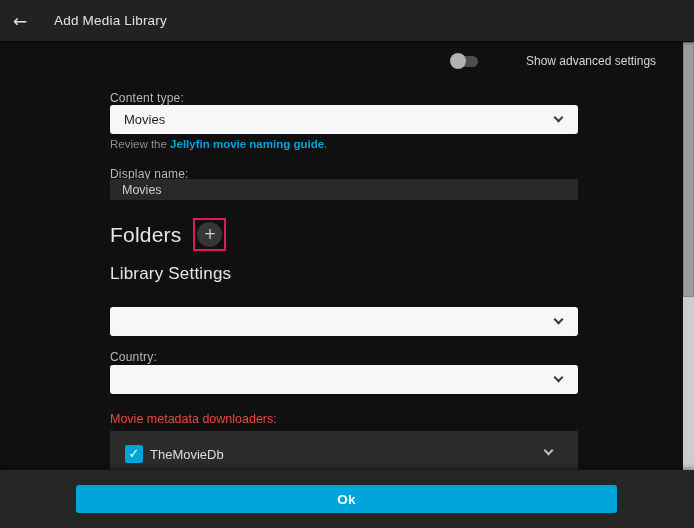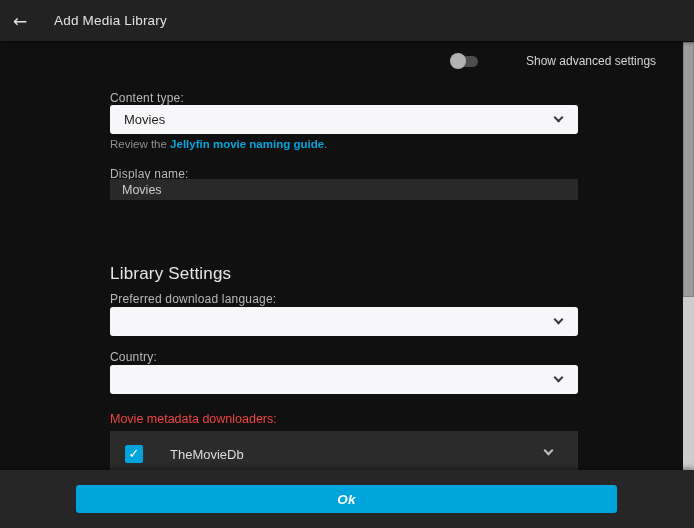--- a/index.html
+++ b/index.html
@@ -92,21 +92,21 @@
   }
   .checkbox{
     width:18px; height:18px; background:#00a4dc; border-radius:2px;
     display:flex; align-items:center; justify-content:center; cursor:pointer;
     flex:0 0 auto;
   }
   .checkbox .tick{
     color:#fff; font-size:13px; font-weight:bold; font-family:"DejaVu Sans", sans-serif;
     line-height:18px;
   }
-  .dl-name{ color:#dddddd; font-size:13px; margin-left:27px; }
+  .dl-name{ color:#dddddd; font-size:13px; margin-left:7px; }
   .dl-panel .chev{ position:absolute; right:26px; top:20px; border-color:#c0c0c0; }
 
   
   .scroll-track{
     position:absolute; right:0; top:42px; width:11px; height:428px;
     background:#cdcdcd; z-index:3;
   }
   .scroll-thumb{
     position:absolute; right:0; top:0; width:11px; height:255px;
     background:#9d9d9d; border:1px solid #848484; cursor:grab;
@@ -114,21 +114,21 @@
 
   
   .footer{
     position:absolute; left:0; top:470px; width:694px; height:58px;
     background:#262626; box-shadow:0 -2px 5px rgba(0,0,0,.4); z-index:5;
   }
   .ok-btn{
     position:absolute; left:76px; top:15px; width:541px; height:28px;
     background:#00a4dc; color:#ffffff; border:none; border-radius:3px;
     font-size:13.5px; font-weight:bold; font-family:"Liberation Sans", sans-serif;
-    cursor:pointer; letter-spacing:.2px;font-style:italic;
+    cursor:pointer; letter-spacing:.2px;
   }
 </style>
 </head>
 <body>
 
 <div class="screen">
 
   <div class="toolbar">
     <button class="back-btn">
       <span>←</span>
@@ -147,24 +147,31 @@
   <div class="select" style="top:105px;">
     <span class="select-value">Movies</span>
     <span class="chev"></span>
   </div>
 
   <div class="helper"><span>Review the </span><a>Jellyfin movie naming guide</a><span>.</span></div>
 
   <label class="field-label" style="top:167px;">Display name:</label>
   <input class="text-input" type="text" value="Movies" style="">
 
+  <div class="folders-row">
+    <span class="folders-heading">Folders</span>
+    <span class="focus-ring">
+      <button class="add-btn">
+        <span>+</span>
+      </button>
+    </span>
+  </div>
 
   <div class="section-heading">Library Settings</div>
 
-  <label class="field-label" style="top:292px;">Preferred download language:</label>
   <div class="select" style="top:307px;">
     <span class="select-value"></span>
     <span class="chev"></span>
   </div>
 
   <label class="field-label" style="top:350px;">Country:</label>
   <div class="select" style="top:365px;">
     <span class="select-value"></span>
     <span class="chev"></span>
   </div>

